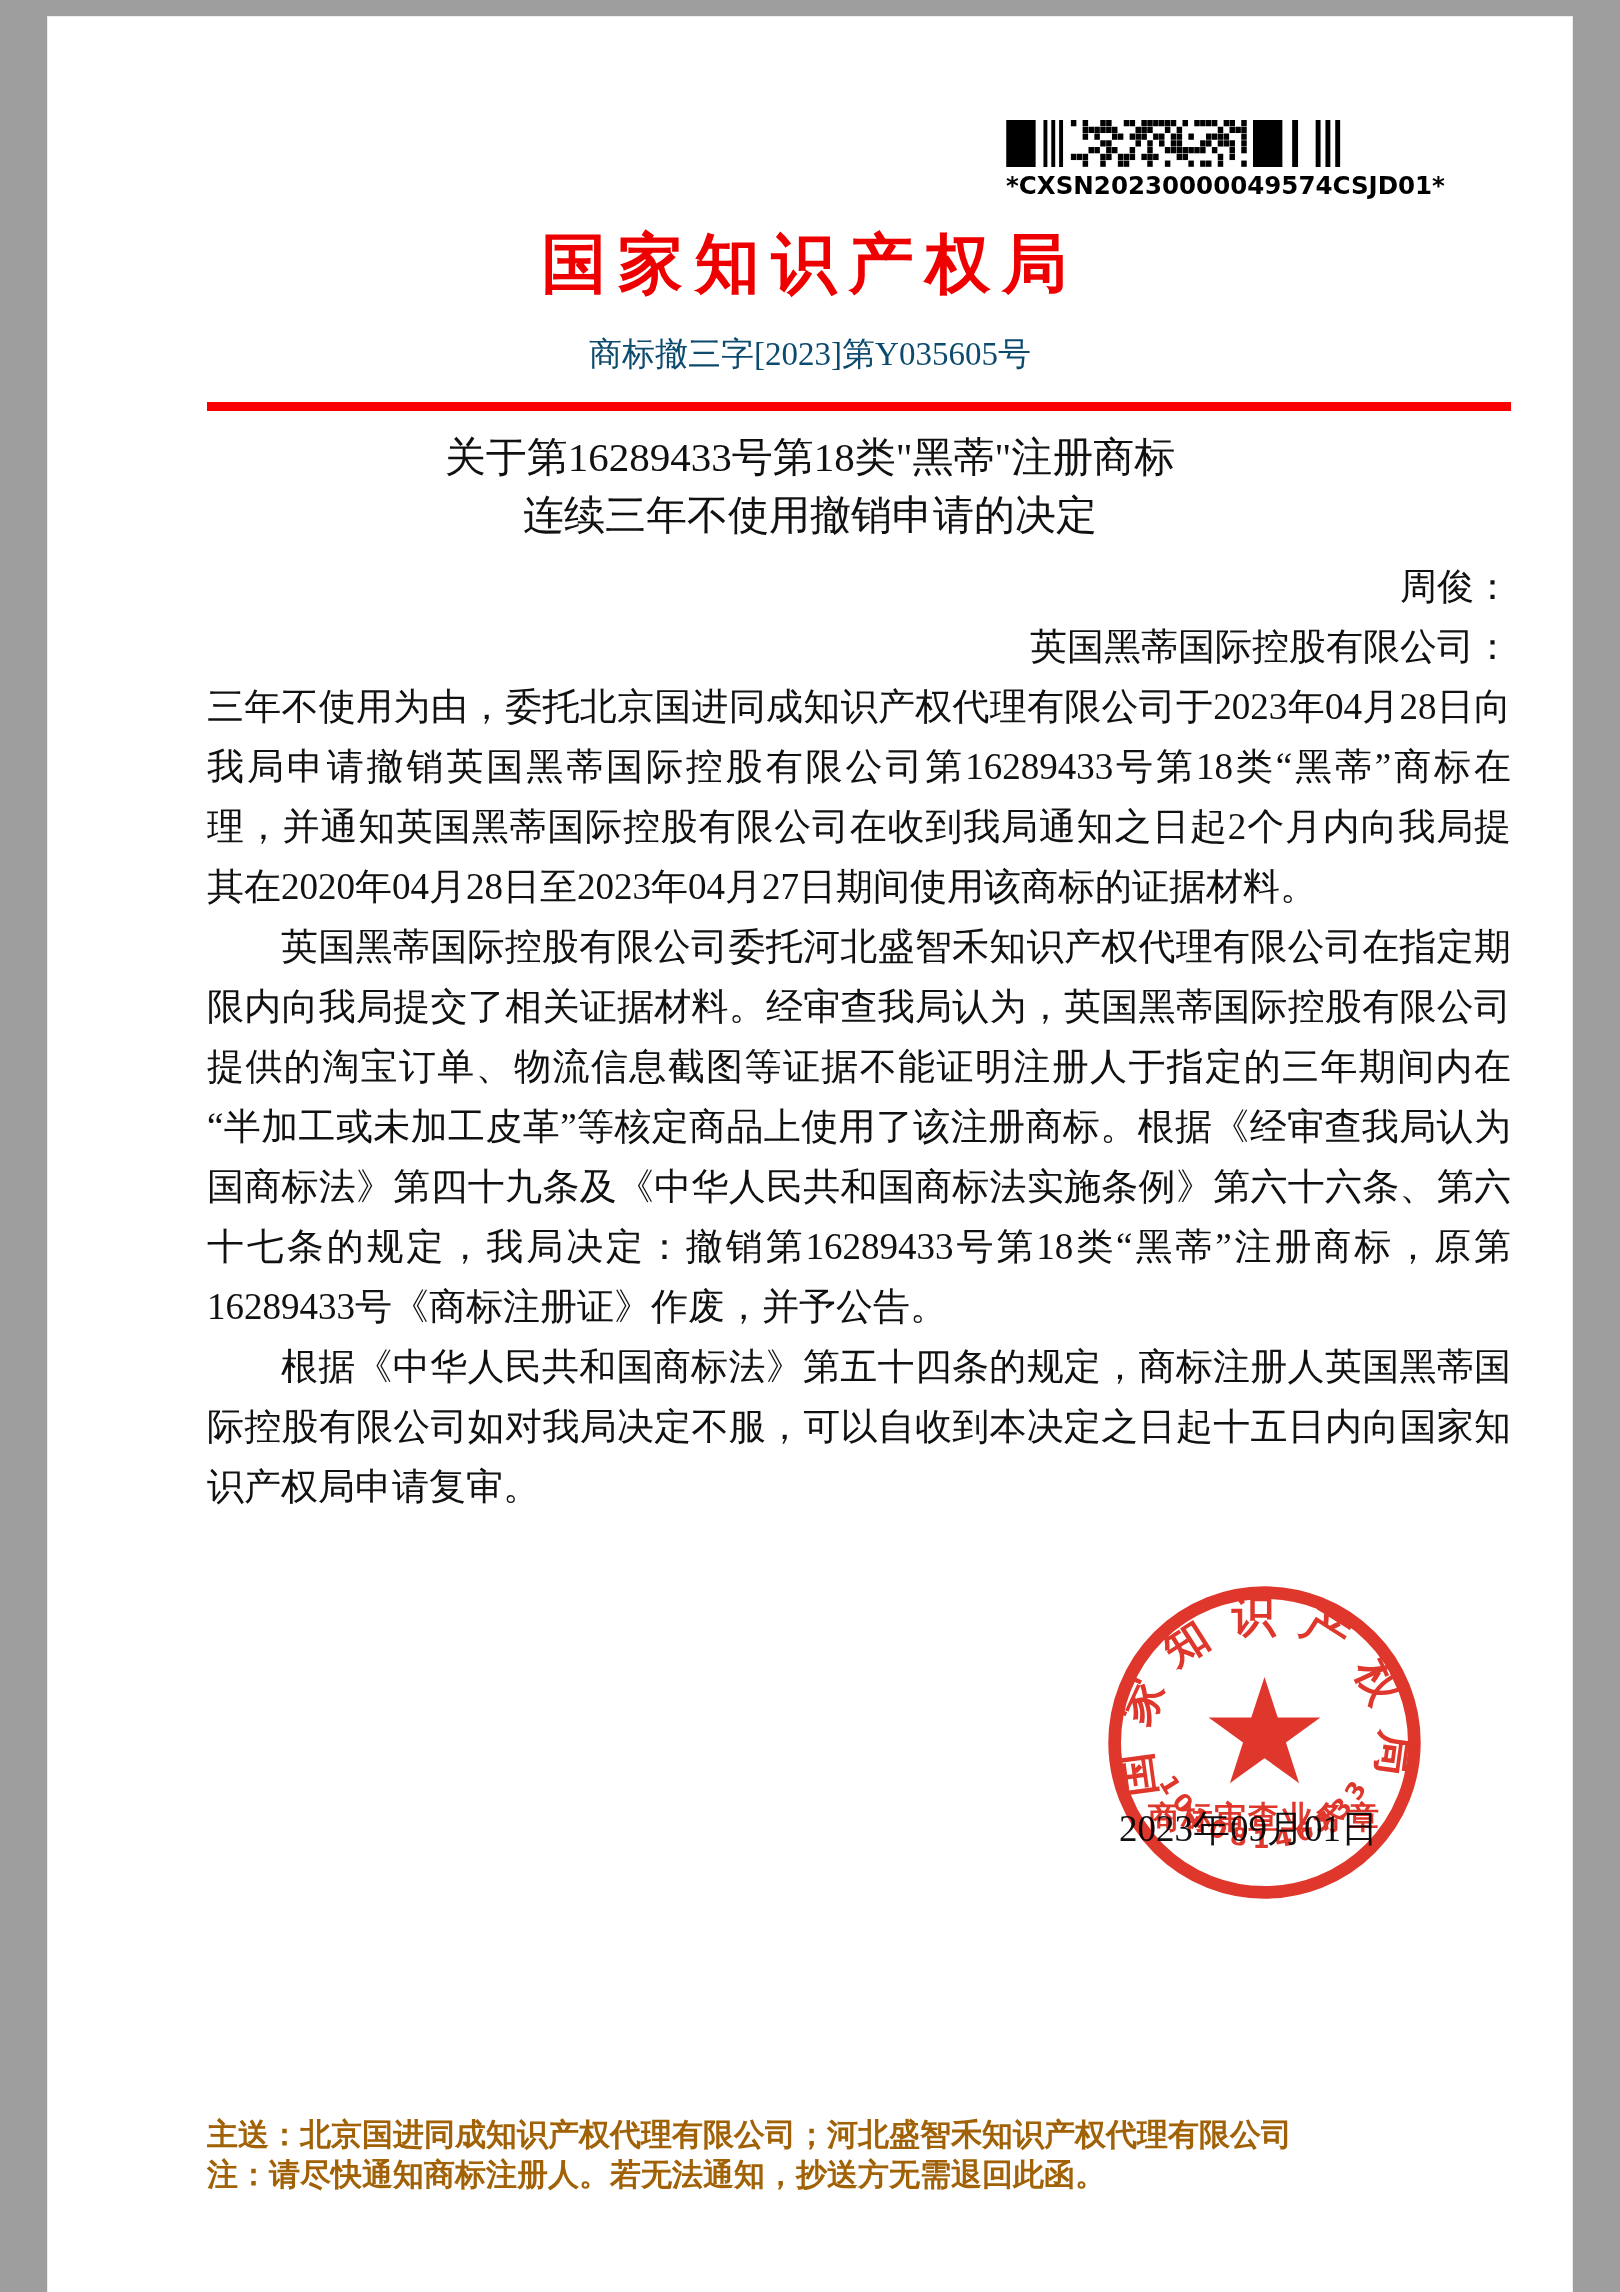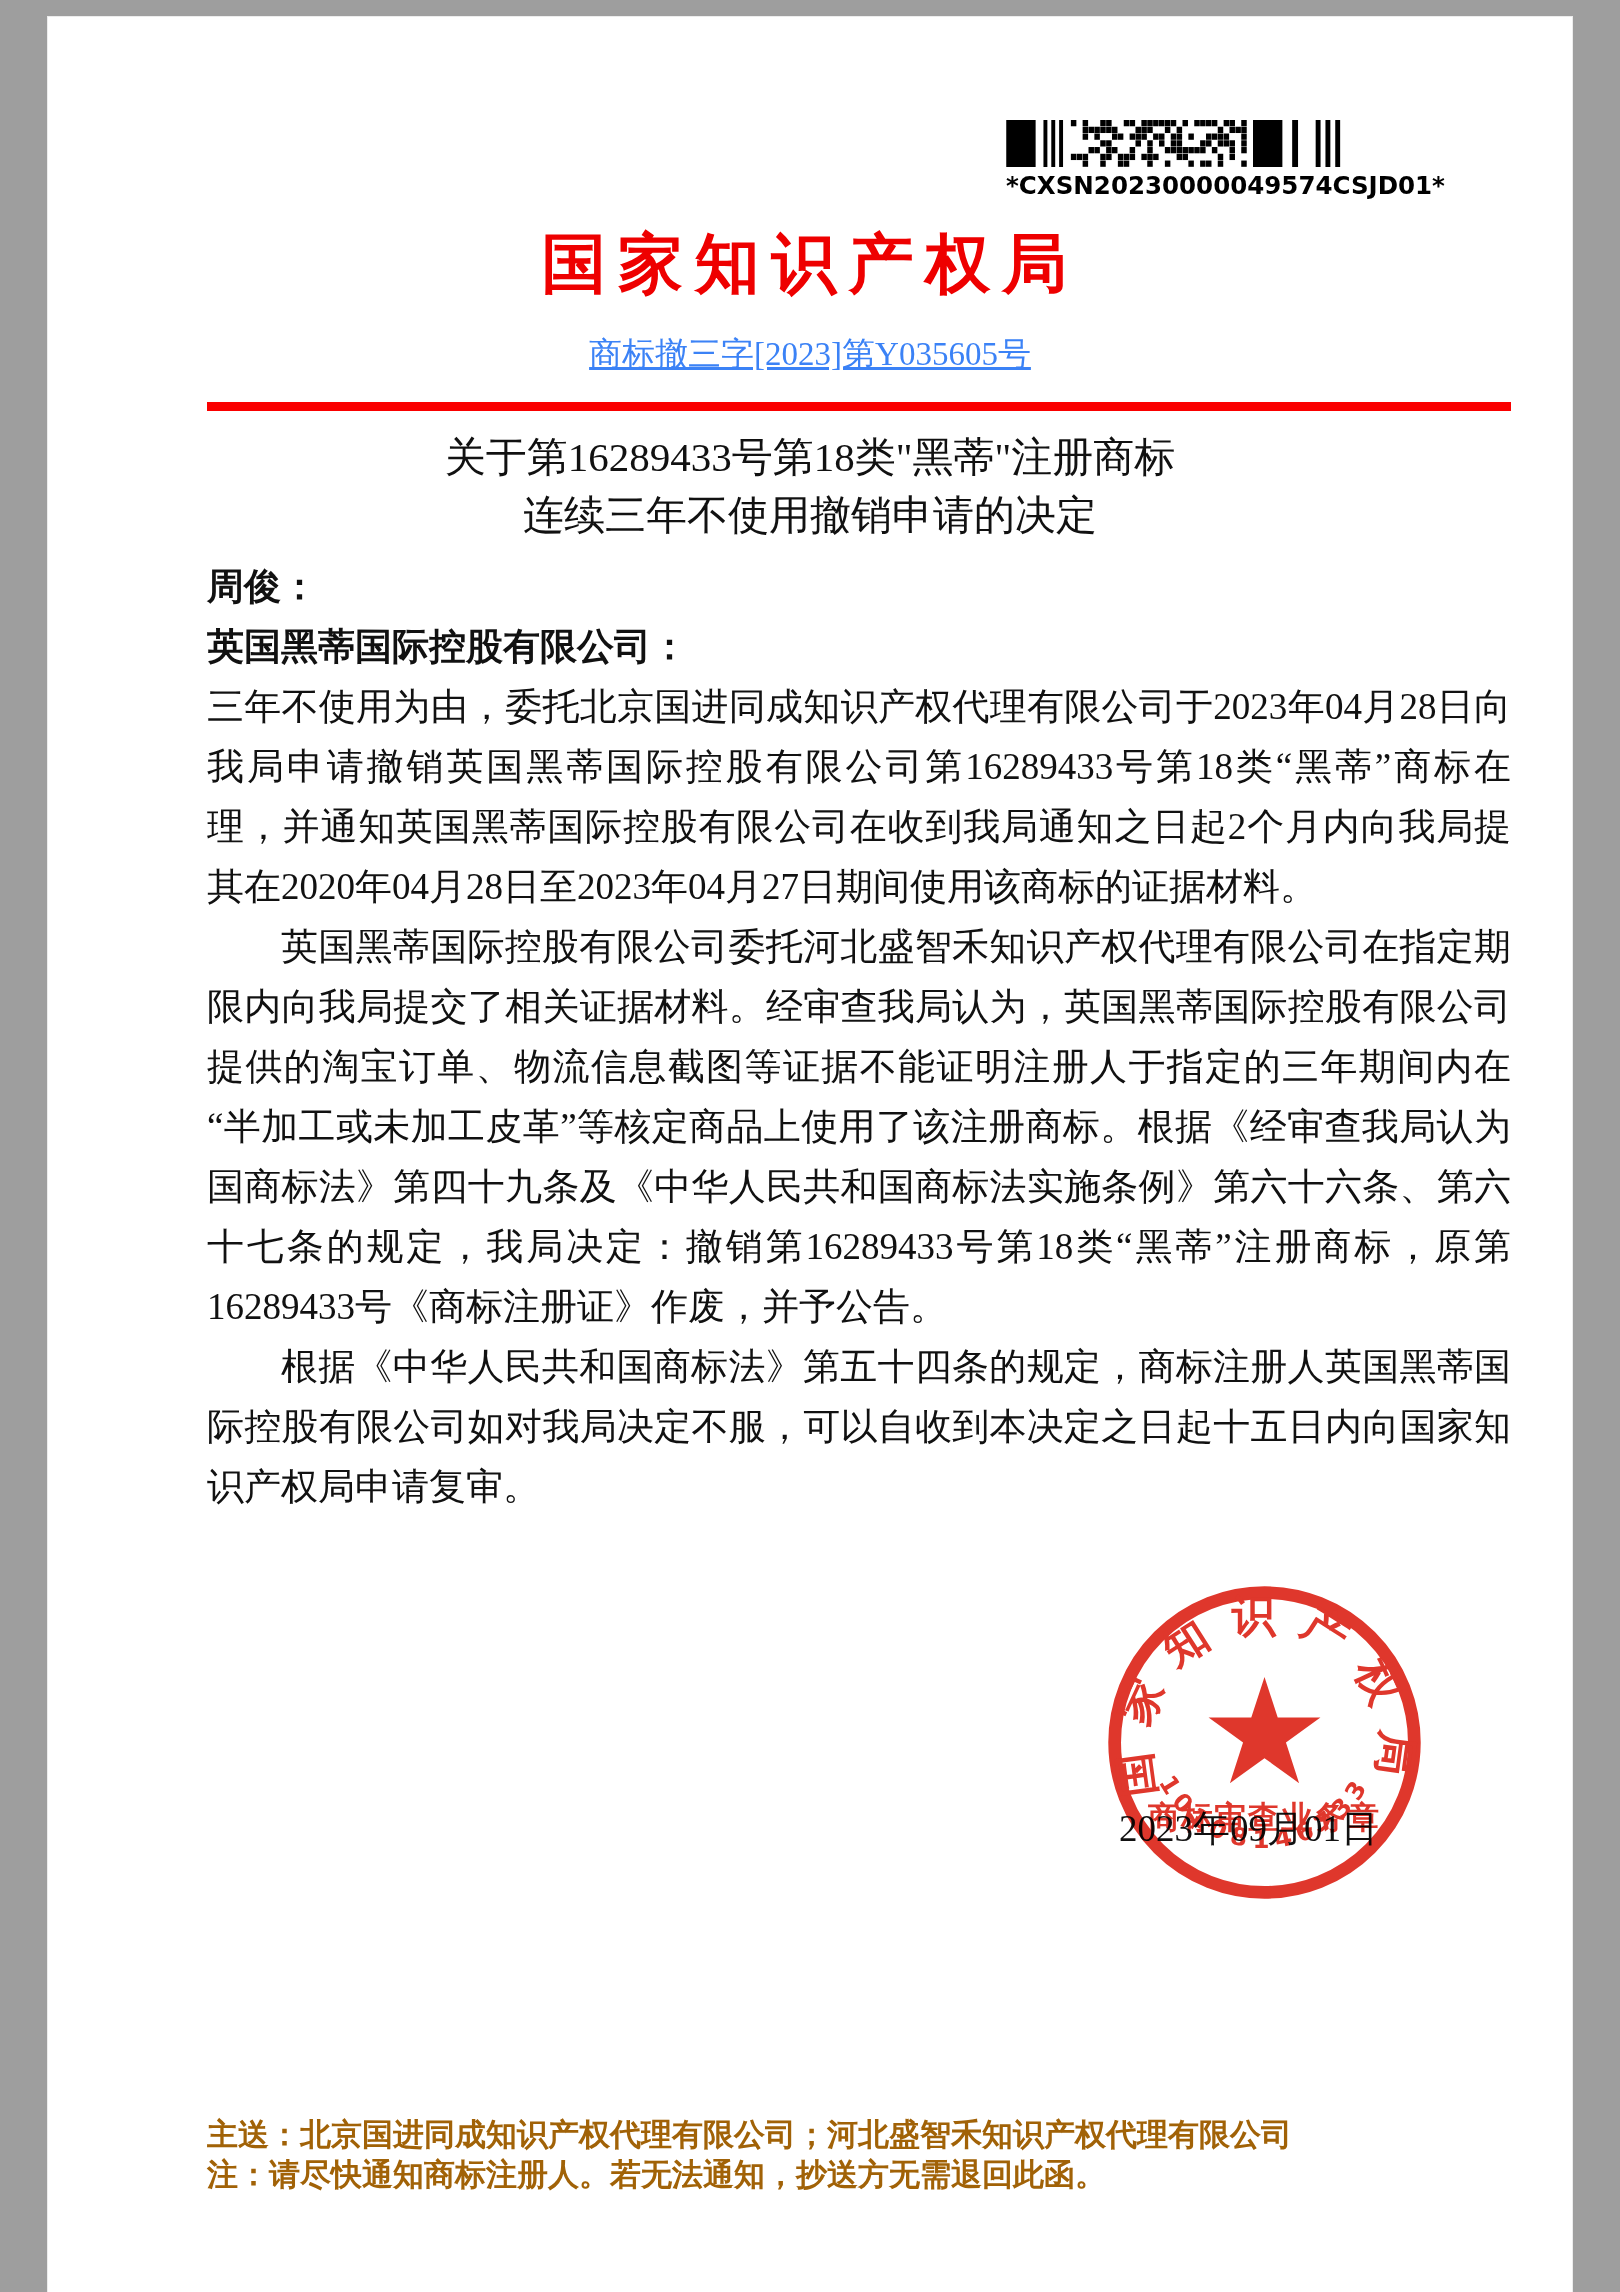--- a/index.html
+++ b/index.html
@@ -23,37 +23,37 @@
     white-space:nowrap;
   }
   
   #agency-title{
     position:absolute;left:0;top:204px;width:100%;
     text-align:center;font-size:65px;font-weight:bold;
     letter-spacing:11.8px;color:#ee0000;white-space:nowrap;
   }
   #doc-number{
     position:absolute;left:0;top:316px;width:100%;
-    text-align:center;font-size:33px;color:#3b82f6;white-space:nowrap;text-decoration:underline;
+    text-align:center;font-size:33px;color:#0c4a6e;white-space:nowrap;
   }
   #red-rule{
     position:absolute;left:160px;top:386px;width:1304px;height:8.8px;
     background:#fa0000;
   }
   #decision-heading{
     position:absolute;left:0;top:412px;width:100%;
     text-align:center;font-size:41px;line-height:58px;color:#111;
   }
   #decision-heading div{white-space:nowrap;}
   
   #body-text{
     position:absolute;left:160px;top:541px;width:1304px;
     font-size:37px;line-height:60px;color:#111;
   }
-  .sal-line{text-align:left;white-space:nowrap;font-weight:bold;}
+  .sal-line{text-align:right;white-space:nowrap;}
   .bline{
     text-align:justify;text-align-last:justify;
     overflow:hidden;height:60px;
   }
   .bline.p-first{text-indent:2em;}
   .bline.p-last{text-align-last:left;}
   
   #issue-date{
     position:absolute;left:1072px;top:1788px;
     font-size:37px;color:#111;white-space:nowrap;

